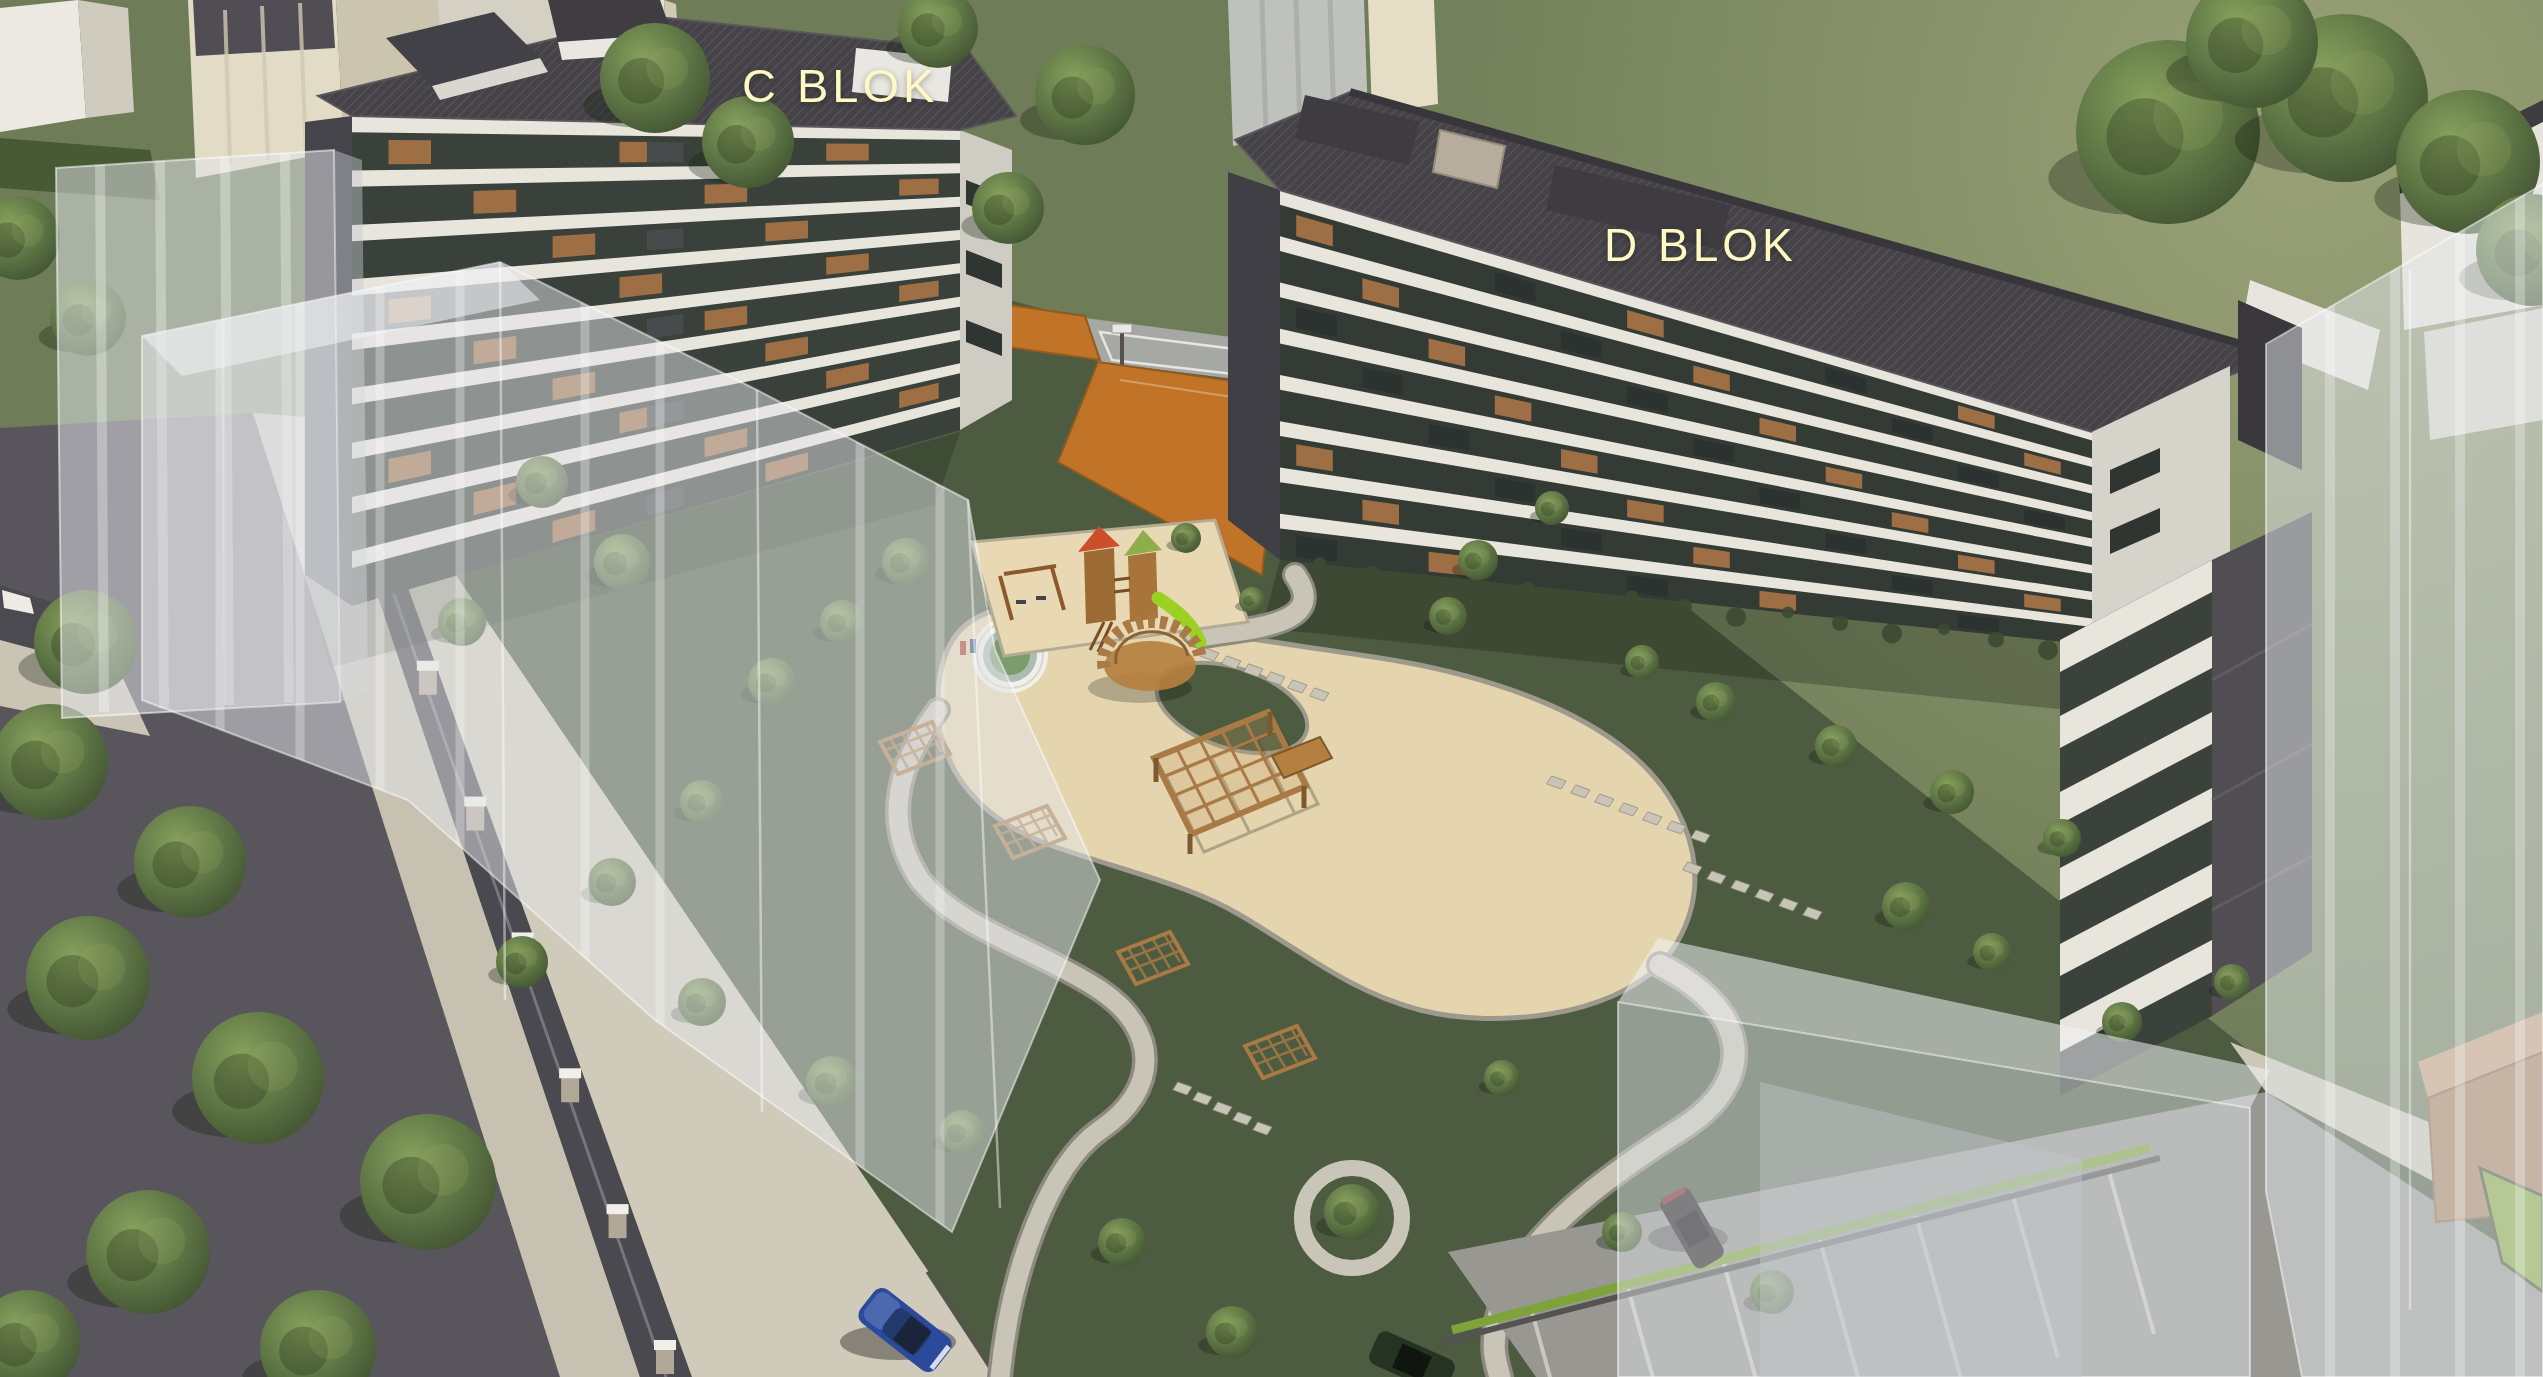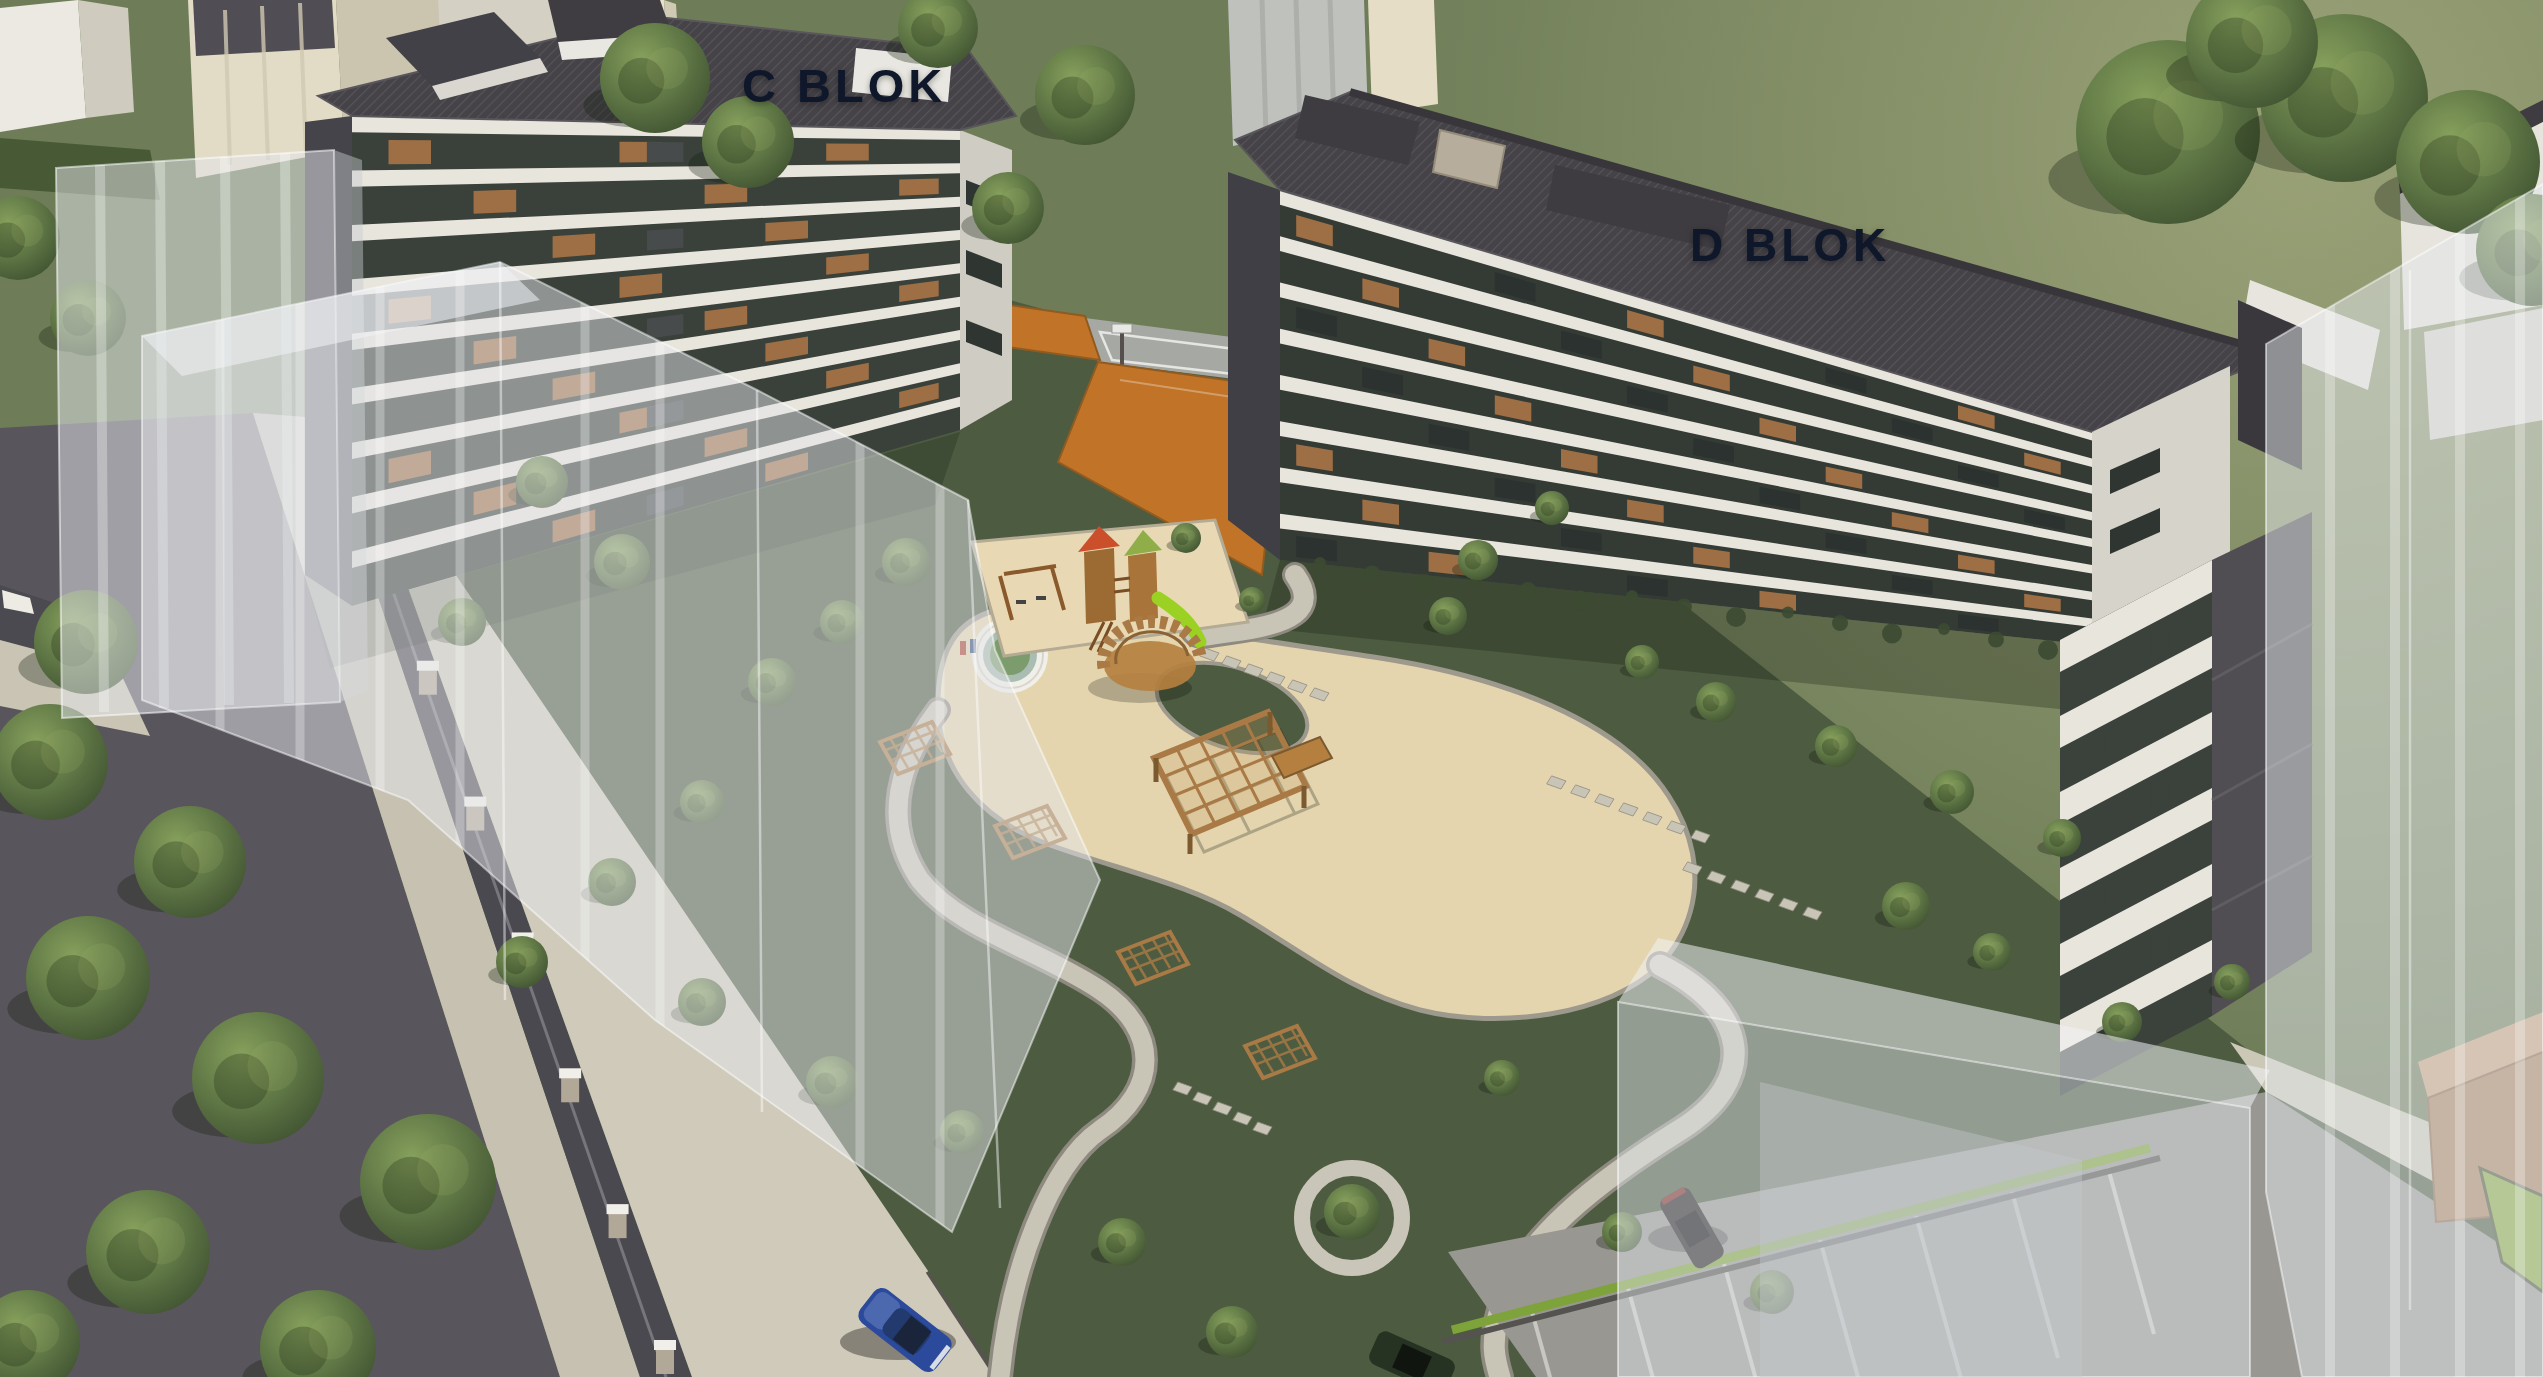--- a/index.html
+++ b/index.html
@@ -1,24 +1,24 @@
 <!DOCTYPE html>
 <html><head>
 <meta charset="utf-8">
 <style>
   html,body{margin:0;padding:0;background:#6e7d58;font-family:"Liberation Sans",sans-serif;}
   .stage{position:relative;width:2543px;height:1377px;overflow:hidden;}
   .stage svg{position:absolute;left:0;top:0;display:block;}
   .blok-label{
-    position:absolute;color:#0f172a;font-size:47px;letter-spacing:4px;font-weight:700;
+    position:absolute;color:#fef9c3;font-size:47px;letter-spacing:4px;font-weight:400;
     text-shadow:0 2px 6px rgba(0,0,0,.35);white-space:nowrap;user-select:none;
     font-family:"Liberation Sans",sans-serif;
   }
   #label-c{left:742px;top:58px;}
-  #label-d{left:1690px;top:218px;font-size:46px;}
+  #label-d{left:1604px;top:218px;font-size:46px;}
 </style>
 </head>
 <body>
 
 <div class="stage">
 <svg id="scene" viewBox="0 0 2543 1377" width="2543" height="1377">
   <defs>
     <radialGradient id="treeG" cx="38%" cy="32%" r="78%">
       <stop offset="0" stop-color="#86a05c"></stop>
       <stop offset="0.55" stop-color="#5d7444"></stop>

